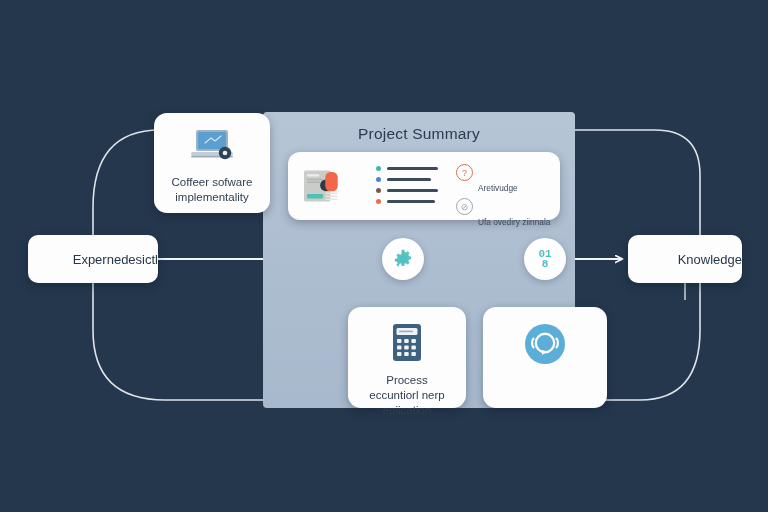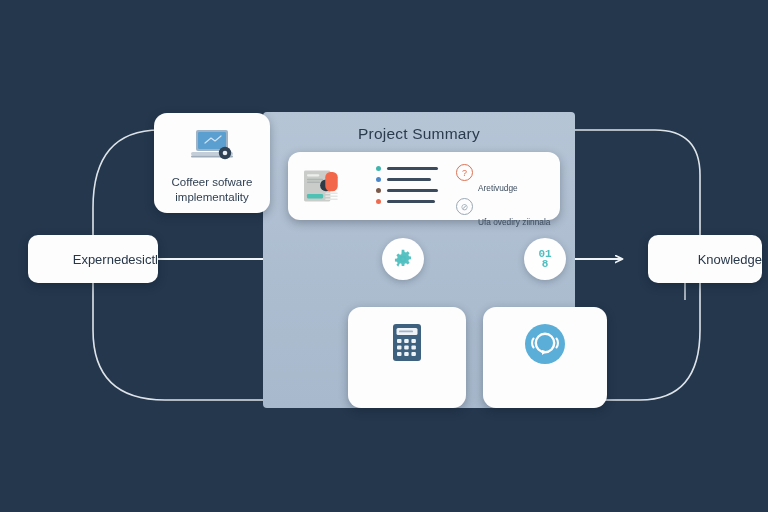--- a/index.html
+++ b/index.html
@@ -37,21 +37,21 @@
   }
 
   
   .pill{
     position:absolute;background:#fdfdfd;border-radius:10px;
     box-shadow:0 3px 10px rgba(12,22,36,.32);
     display:flex;align-items:center;justify-content:flex-end;
     color:#27374a;font-size:13px;
   }
   #node-left{left:28px;top:235px;width:130px;height:48px;}
-  #node-right{left:628px;top:235px;width:114px;height:48px;margin-left:20px;}
+  #node-right{left:628px;top:235px;width:114px;height:48px;}
 
   
   #card-software{left:154px;top:113px;width:116px;height:100px;}
   #card-software .card-label{top:62px;}
   #icon-laptop{position:absolute;left:50%;top:13px;transform:translateX(-50%);}
 
   
   #card-summary{left:288px;top:152px;width:272px;height:68px;border-radius:12px;}
   .thumb{position:absolute;left:16px;top:12px;width:44px;height:44px;}
   .bullets{position:absolute;left:88px;top:14px;width:62px;}
@@ -223,20 +223,21 @@
         <rect x="14.2" y="16" width="4.5" height="4" rx="1"></rect>
         <rect x="21.4" y="16" width="4.5" height="4" rx="1"></rect>
         <rect x="7" y="22.5" width="4.5" height="4" rx="1"></rect>
         <rect x="14.2" y="22.5" width="4.5" height="4" rx="1"></rect>
         <rect x="21.4" y="22.5" width="4.5" height="4" rx="1"></rect>
         <rect x="7" y="29" width="4.5" height="4" rx="1"></rect>
         <rect x="14.2" y="29" width="4.5" height="4" rx="1"></rect>
         <rect x="21.4" y="29" width="4.5" height="4" rx="1"></rect>
       </g>
     </svg>
+    <div class="card-label">Process eccuntiorl nerp epiication</div>
   </div>
 
   <div class="card" id="card-optimization">
     <svg class="bicon" width="42" height="42" viewBox="0 0 42 42">
       <circle cx="21" cy="21" r="20" fill="#5aaed8"></circle>
       <circle cx="21" cy="20" r="9.2" fill="none" stroke="#ffffff" stroke-width="2.4"></circle>
       <path d="M18,27 L18,32 L23,28.5 Z" fill="#ffffff"></path>
       <path d="M9.5,15.5 C7.6,17.6 7.6,22.4 9.5,24.5" fill="none" stroke="#ffffff" stroke-width="2.1" stroke-linecap="round"></path>
       <path d="M32.5,15.5 C34.4,17.6 34.4,22.4 32.5,24.5" fill="none" stroke="#ffffff" stroke-width="2.1" stroke-linecap="round"></path>
     </svg>

